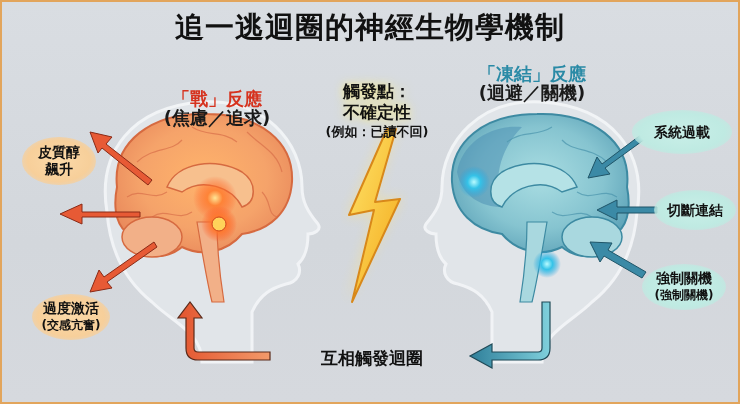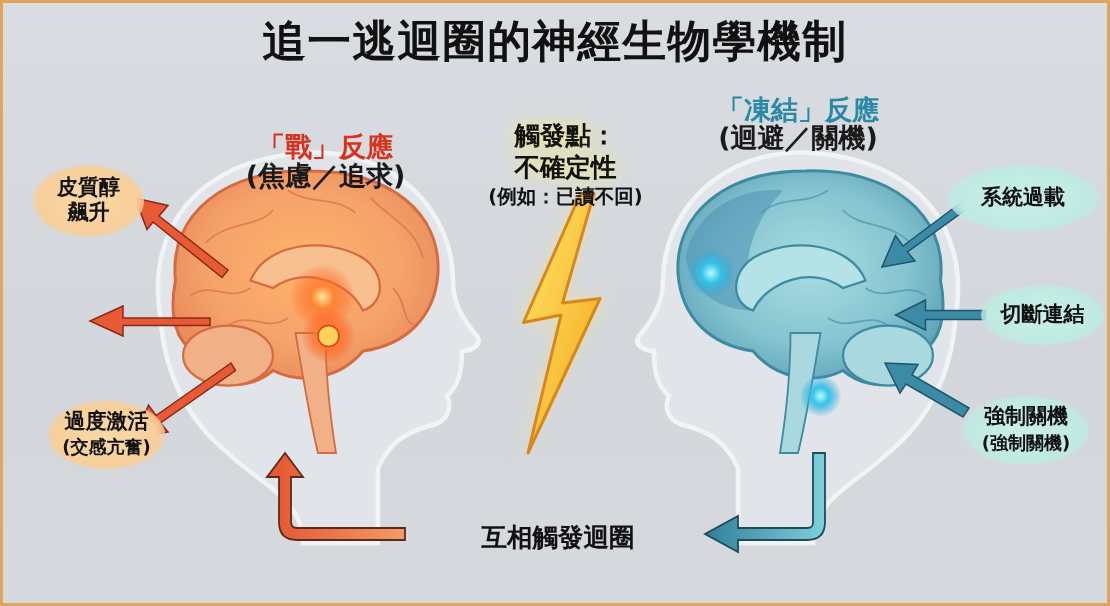--- a/index.html
+++ b/index.html
@@ -8,21 +8,21 @@
   .title{position:absolute;left:0;right:0;top:6px;text-align:center;font-size:29px;font-weight:bold;color:#111;letter-spacing:1px;}
   .hdr{position:absolute;text-align:center;font-weight:bold;line-height:19px;}
   .hdr .main{font-size:18px;}
   .hdr .sub{font-size:18px;color:#1a1a1a;}
   .fight .main{color:#d6321e;margin-top:25px;}
   .freeze .main{color:#2a8aa6;}
   .trigger{position:absolute;left:310px;top:60px;width:130px;text-align:center;font-weight:bold;margin-top:19px;}
   .trigger .l1,.trigger .l2{font-size:17px;line-height:21px;color:#111;text-shadow:0 0 10px rgba(255,240,120,.9);}
   .trigger .l3{font-size:13px;line-height:17px;color:#111;}
   .bubble{position:absolute;border-radius:50%;display:flex;flex-direction:column;align-items:center;justify-content:center;font-weight:bold;color:#111;text-align:center;line-height:17px;}
-  .bubble.warm{background:radial-gradient(ellipse at center,#fbd9a8 0%,#f7cf9a 60%,rgba(247,207,154,0) 100%);}
+  .bubble.warm{background:radial-gradient(ellipse at center,#fbd9a8 0%,#f7cf9a 60%,rgba(247,207,154,0) 100%);margin-top:27px;}
   .bubble.cool{background:radial-gradient(ellipse at center,#c9efe8 0%,#bfeae2 60%,rgba(191,234,226,0) 100%);}
   .bubble .t{font-size:14px;}
   .bubble .s{font-size:12px;}
   .loop-label{position:absolute;left:290px;top:345px;width:160px;text-align:center;font-size:17px;font-weight:bold;color:#111;}
   svg.art{position:absolute;left:0;top:0;}
 </style>
 </head>
 <body>
 
 <div class="frame">

